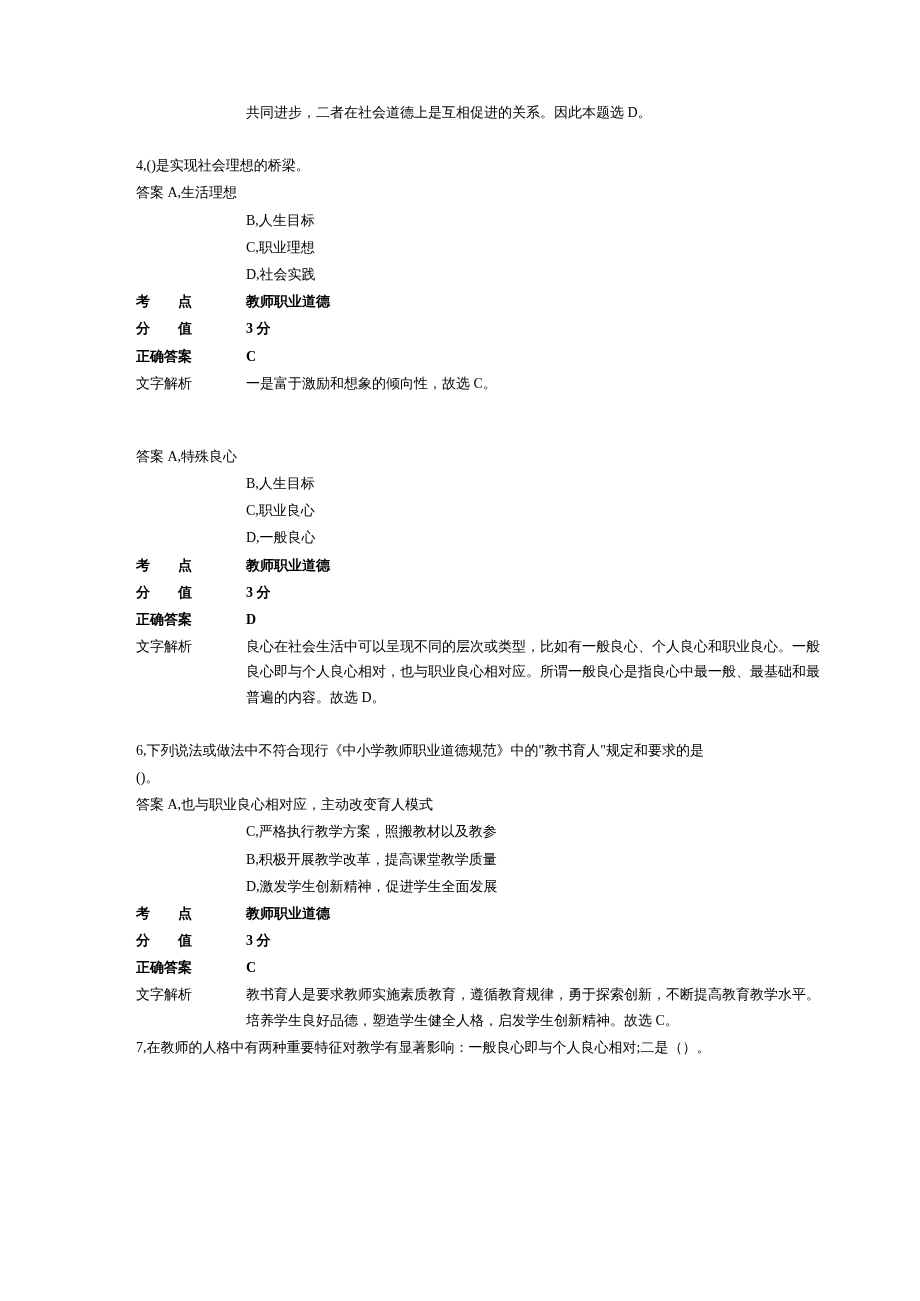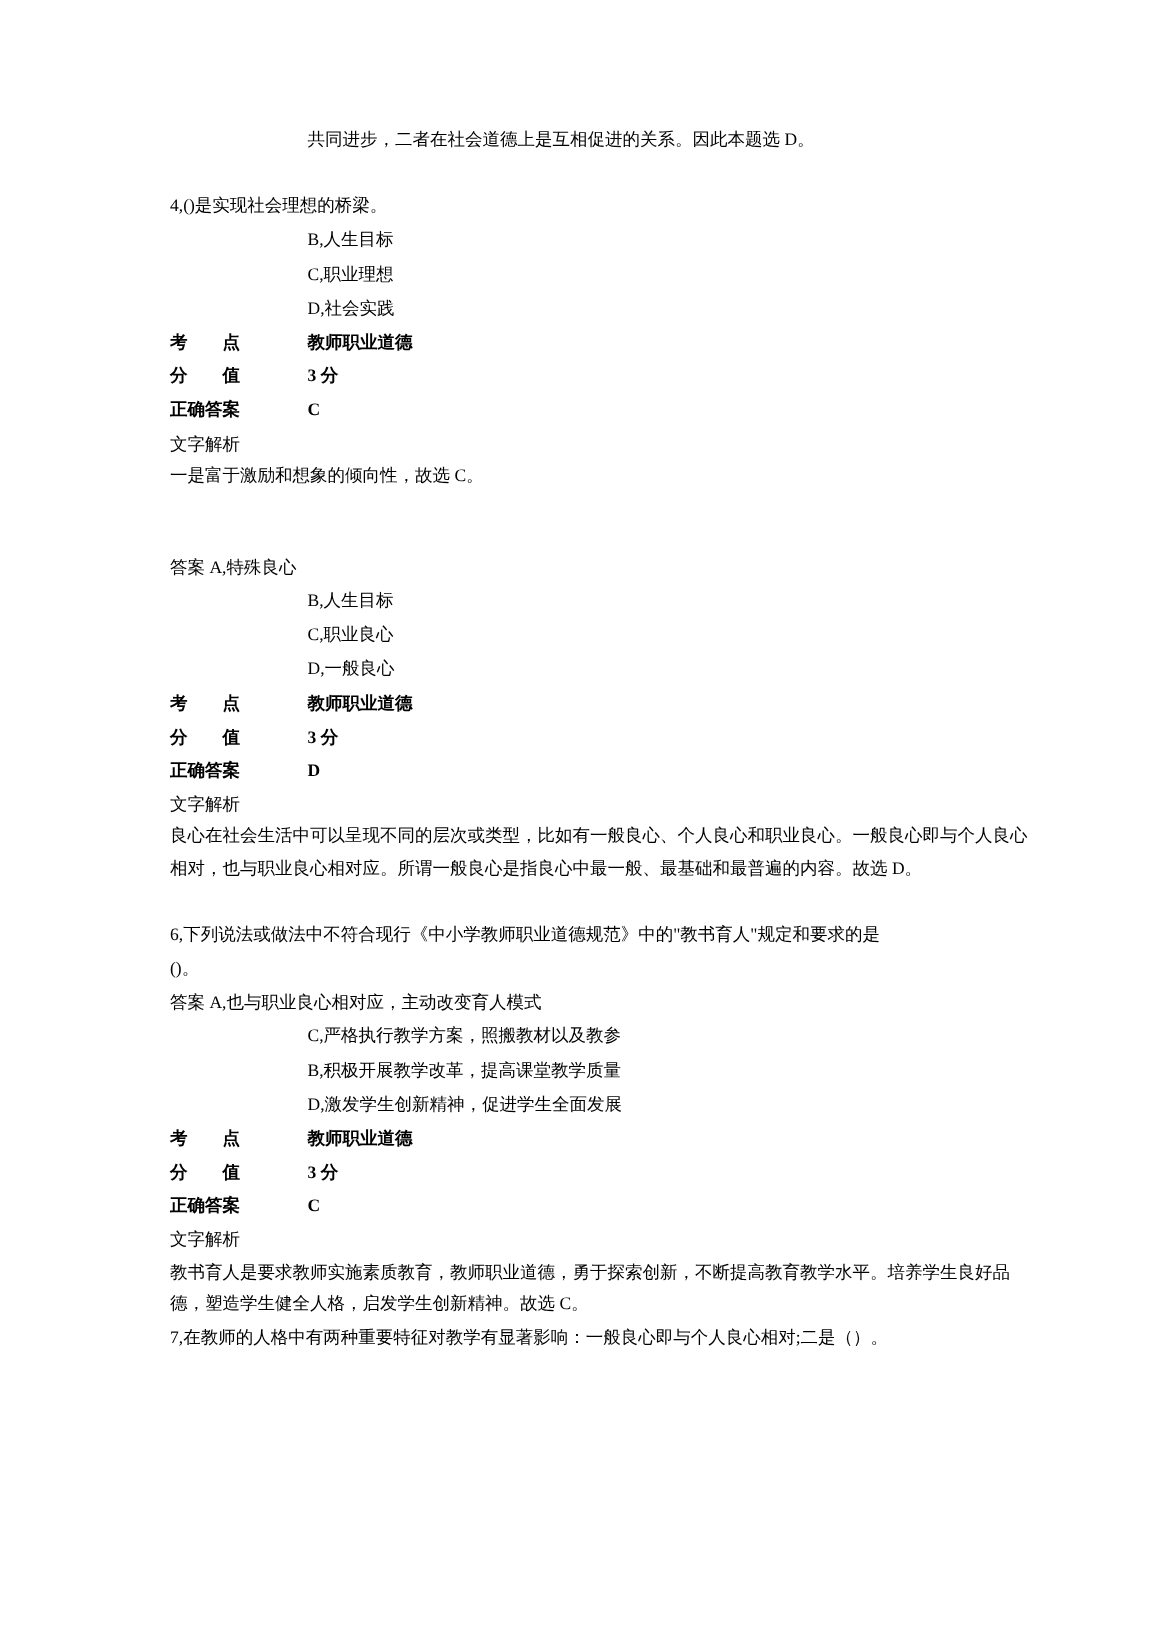--- a/index.html
+++ b/index.html
@@ -49,21 +49,20 @@
     width: 110px;
     flex-shrink: 0;
   }
   .meta-label-spaced .c1 { display:inline-block; }
   .meta-label-spaced .sp { display:inline-block; width: 28px; }
   .meta-value {
     flex: 1;
   }
   .explain {
     display: flex;
-    flex-direction: column;
   }
   .explain-label {
     width: 110px;
     flex-shrink: 0;
   }
   .explain-text {
     flex: 1;
   }
   .q6-stem2 {
     margin-bottom: 2px;
@@ -74,20 +73,21 @@
 </style>
 </head>
 <body>
 
 <div class="page">
 
   <div class="continuation">共同进步，二者在社会道德上是互相促进的关系。因此本题选 D。</div>
 
   <div class="question-block">
     <div class="q-stem">4,()是实现社会理想的桥梁。</div>
+    <div class="option-a">答案 A,生活理想</div>
     <div class="option">B,人生目标</div>
     <div class="option">C,职业理想</div>
     <div class="option">D,社会实践</div>
     <div class="meta-row">
       <div class="meta-label-spaced"><span class="c1">考</span><span class="sp"></span><span class="c1">点</span></div>
       <div class="meta-value">教师职业道德</div>
     </div>
     <div class="meta-row">
       <div class="meta-label-spaced"><span class="c1">分</span><span class="sp"></span><span class="c1">值</span></div>
       <div class="meta-value">3 分</div>
@@ -141,21 +141,21 @@
     <div class="meta-row">
       <div class="meta-label-spaced"><span class="c1">分</span><span class="sp"></span><span class="c1">值</span></div>
       <div class="meta-value">3 分</div>
     </div>
     <div class="meta-row">
       <div class="meta-label">正确答案</div>
       <div class="meta-value">C</div>
     </div>
     <div class="explain">
       <div class="explain-label">文字解析</div>
-      <div class="explain-text">教书育人是要求教师实施素质教育，教师职业道德，勇于探索创新，不断提高教育教学水平。培养学生良好品德，塑造学生健全人格，启发学生创新精神。故选 C。</div>
+      <div class="explain-text">教书育人是要求教师实施素质教育，遵循教育规律，勇于探索创新，不断提高教育教学水平。培养学生良好品德，塑造学生健全人格，启发学生创新精神。故选 C。</div>
     </div>
   </div>
 
   <div class="q7">
     <div class="q-stem">7,在教师的人格中有两种重要特征对教学有显著影响：一般良心即与个人良心相对;二是（）。</div>
   </div>
 
 </div>
 
 </body></html>

